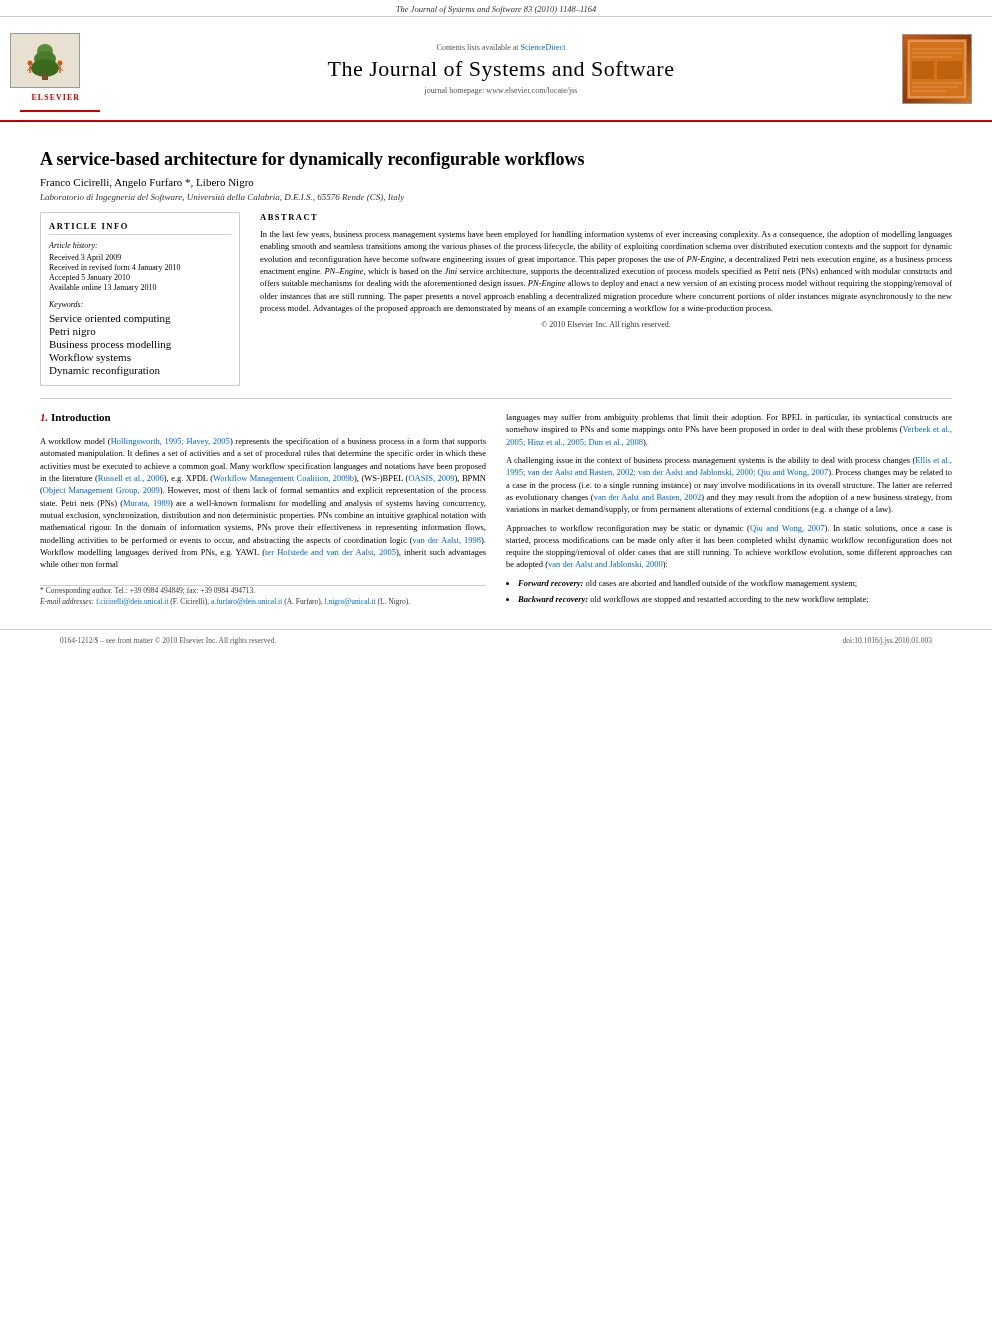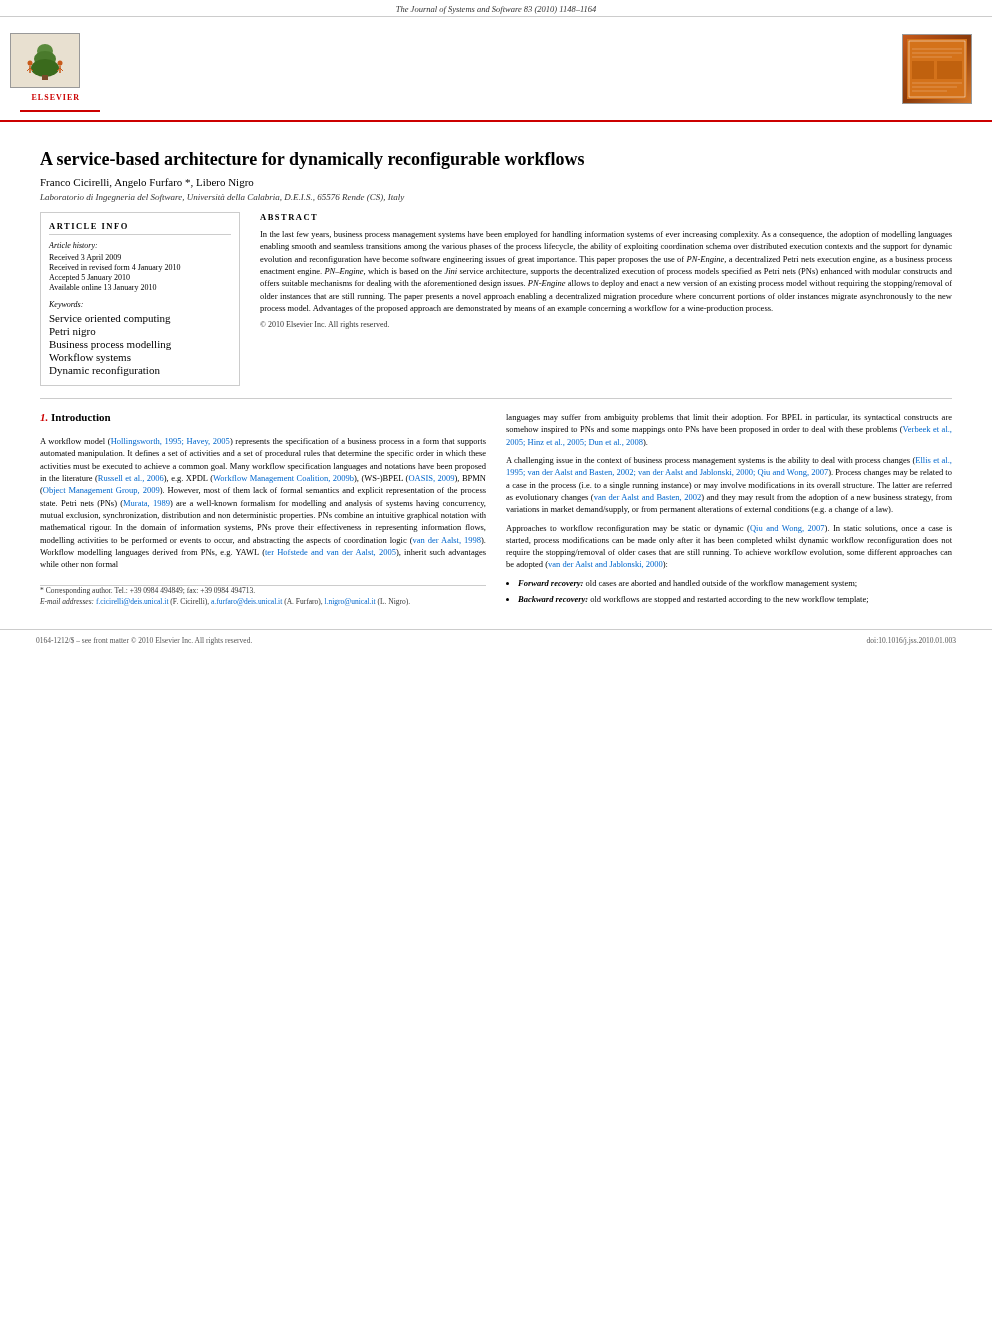--- a/index.html
+++ b/index.html
@@ -185,21 +185,21 @@
       font-size: 8.5px;
       line-height: 1.45;
       text-align: justify;
     }
     .abstract-text em {
       font-style: italic;
     }
 
     .copyright-line {
       font-size: 8px;
-      text-align: left;
+      text-align: center;
       margin-top: 6px;
       color: #333;
     }
 
     
     .section-divider {
       border: none;
       border-top: 1px solid #ccc;
       margin: 12px 0;
     }
@@ -239,21 +239,21 @@
       border-top: 1px solid #ccc;
       margin-top: 15px;
       padding-top: 0;
       font-size: 7.5px;
       line-height: 1.4;
       color: #333;
     }
 
     .bottom-bar {
       border-top: 1px solid #ccc;
-      padding: 6px 36px;
+      padding: 6px 60px;
       font-size: 7.5px;
       color: #555;
       display: flex;
       justify-content: space-between;
     }
 
     
     .bullet-list {
       margin: 4px 0 4px 12px;
     }
@@ -293,20 +293,28 @@
 
         <circle cx="40" cy="22" r="2.5" fill="#c85a1a"></circle>
         <line x1="40" y1="24.5" x2="40" y2="32" stroke="#c85a1a" stroke-width="1.5"></line>
         <line x1="40" y1="27" x2="37" y2="30" stroke="#c85a1a" stroke-width="1"></line>
         <line x1="40" y1="27" x2="43" y2="30" stroke="#c85a1a" stroke-width="1"></line>
       </svg>
     </div>
     <div class="elsevier-label">ELSEVIER</div>
   </div>
 
+  <div class="journal-center">
+    <div class="sciencedirect-line">
+      <span>Contents lists available at</span>
+      <a class="sciencedirect-link" href="#">ScienceDirect</a>
+    </div>
+    <div class="journal-title-banner">The Journal of Systems and Software</div>
+    <div class="journal-homepage">journal homepage: www.elsevier.com/locate/jss</div>
+  </div>
 
   <div class="journal-thumbnail">
     <svg width="60" height="60" viewBox="0 0 60 60">
       <rect width="60" height="60" fill="#d4721a"></rect>
       <rect x="2" y="2" width="56" height="56" fill="none" stroke="#fff" stroke-width="0.5"></rect>
 
       <line x1="5" y1="10" x2="55" y2="10" stroke="#fff" stroke-width="0.5" opacity="0.5"></line>
       <line x1="5" y1="14" x2="55" y2="14" stroke="#fff" stroke-width="0.5" opacity="0.5"></line>
       <line x1="5" y1="18" x2="45" y2="18" stroke="#fff" stroke-width="0.5" opacity="0.5"></line>
       <rect x="5" y="22" width="22" height="18" fill="#b85a0a" opacity="0.7"></rect>

